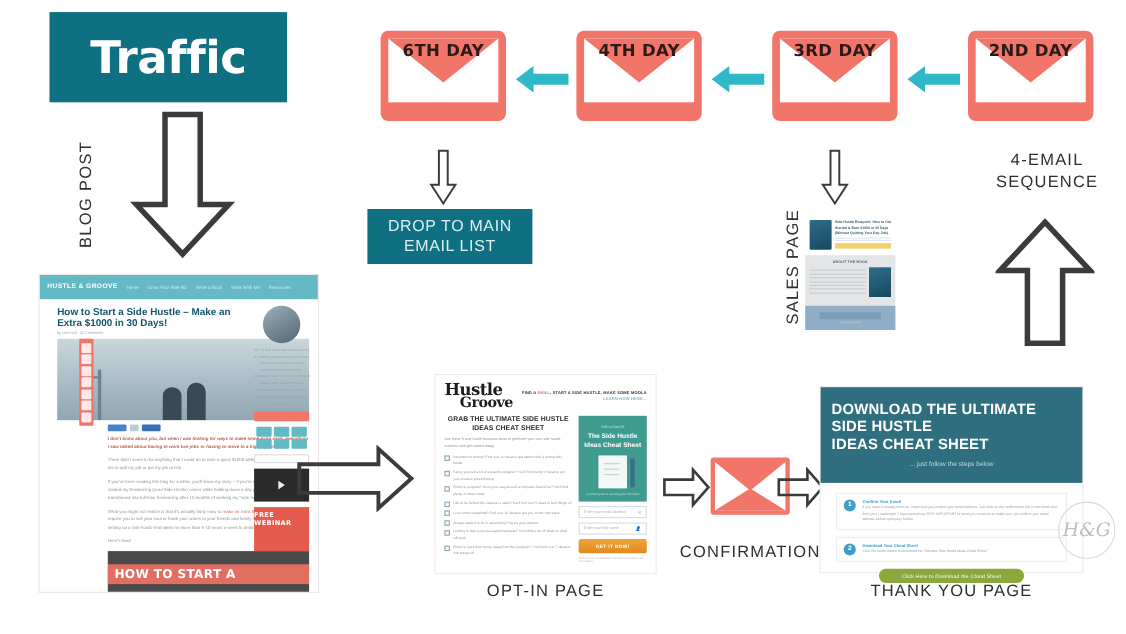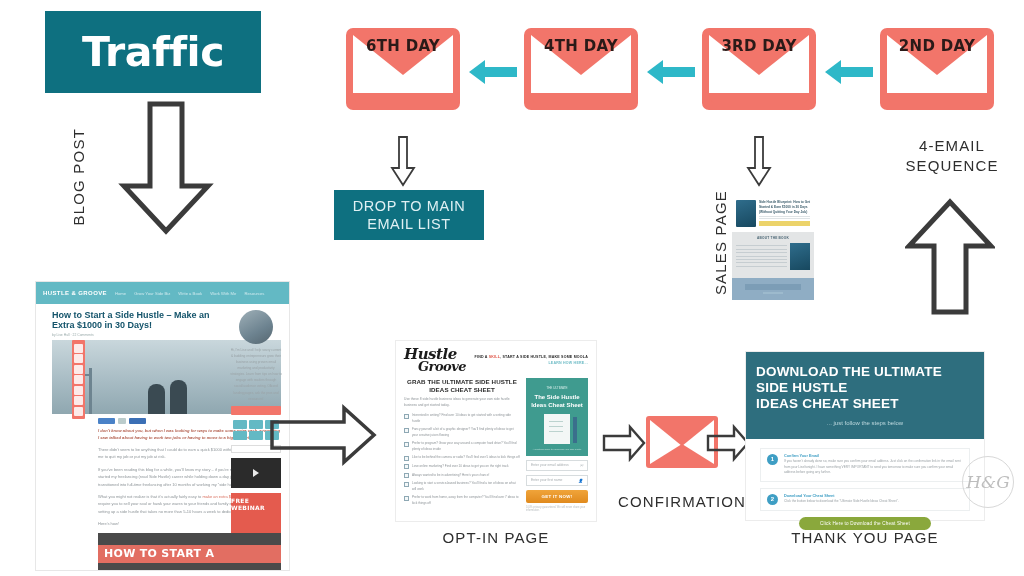--- a/index.html
+++ b/index.html
@@ -80,21 +80,21 @@
   .outline-arrow-dn { width: 26px; height: 52px; }
 
   
   .caption {
     font-size: 15px; letter-spacing: 1.1px; color: #2e2e2e; text-align: center;
     line-height: 1.3;
   }
 
   
   .blog { left: 36px; top: 250px; width: 253px; height: 288px; background:#fff;
-          box-shadow: 0 0 0 1px #e7e7e7; overflow: hidden; margin-top: 32px; }
+          box-shadow: 0 0 0 1px #e7e7e7; overflow: hidden; }
   .blog-nav { height: 22px; background: #63b9c4; display:flex; align-items:center; padding: 0 7px; gap: 8px;}
   .blog-logo { color: #fff; font-size: 6px; font-weight: bold; letter-spacing: .4px; white-space: nowrap;}
   .blog-navitem { color: #cfeaee; font-size: 4.2px; white-space: nowrap; }
   .blog-title { font-size: 9px; font-weight: bold; color: #14546b; line-height: 1.15; padding: 6px 62px 2px 16px; }
   .blog-meta { font-size: 3.4px; color: #9aa; padding: 0 0 3px 16px; }
   .blog-hero { margin: 0 8px 0 16px; height: 74px; background: linear-gradient(180deg,#c9d7dc 0%, #a8bcc4 55%, #8fa7b0 100%); position:relative; overflow:hidden;}
   .blog-hero .bridge { position:absolute; left: 24px; bottom:0; width: 16px; height: 46px; border-left: 3px solid #6d8490; border-right: 3px solid #6d8490;}
   .blog-hero .bridge::after{content:"";position:absolute;left:-3px;right:-3px;top:6px;height:2px;background:#6d8490;}
   .blog-hero .fig1,.blog-hero .fig2{position:absolute;bottom:0;width:17px;height:30px;background:#3a4a52;border-radius:8px 8px 0 0;}
   .blog-hero .fig1{left:96px;} .blog-hero .fig2{left:118px;height:34px;}
@@ -136,21 +136,21 @@
   .sales-mid .lines{flex:1;}
   .sales-mid .lines .ln{height:1px;background:#c6cdd1;margin:2.4px 0;}
   .sales-mid .bk{width:20px;height:27px;background:linear-gradient(160deg,#2f6d8c,#17485f);}
   .sales-bot{background:#8fadc4;height:22px;display:flex;flex-direction:column;align-items:center;justify-content:center;gap:2px;}
   .sales-bot .pb{width:56px;height:6px;background:#7c9db6;}
   .sales-bot .sm{width:20px;height:2px;background:#9dbacd;}
 
   
   .optin { left: 396px; top: 341px; width: 200px; height: 180px; background:#fff; box-shadow: 0 0 0 1px #ececec;}
   .optin-head{display:flex;align-items:center;justify-content:space-between;padding:6px 8px 4px;}
-  .optin-logo{font-family:"DejaVu Serif",serif;font-style:italic;font-weight:bold;font-size:15px;color:#1b1b1b;line-height:.95;letter-spacing:-.5px;}
+  .optin-logo{font-family:"DejaVu Serif",serif;font-weight:bold;font-size:15px;color:#1b1b1b;line-height:.95;letter-spacing:-.5px;}
   .optin-logo small{display:block;font-size:13px;margin-left:14px;}
   .optin-tag{font-size:3.6px;text-align:right;color:#2b2b2b;font-weight:bold;letter-spacing:.2px;line-height:1.7;}
   .optin-tag .r{color:#e0574a;} .optin-tag .b{color:#6fbcc6;}
   .optin-body{display:flex;gap:6px;padding:0 8px;}
   .optin-left{flex:1;}
   .optin-h{font-size:6.2px;font-weight:bold;color:#2b2b2b;text-align:center;line-height:1.35;letter-spacing:.1px;}
   .optin-sub{font-size:3.3px;color:#8d9397;line-height:1.8;margin:3px 0 4px;}
   .optin-item{display:flex;gap:3px;align-items:flex-start;margin-bottom:3.2px;}
   .optin-item .bx{width:5px;height:5px;border:.6px solid #8ea8b4;flex:0 0 5px;background:#f4f8f9;margin-top:.5px;}
   .optin-item .tx{font-size:3.1px;color:#8d9397;line-height:1.75;}

